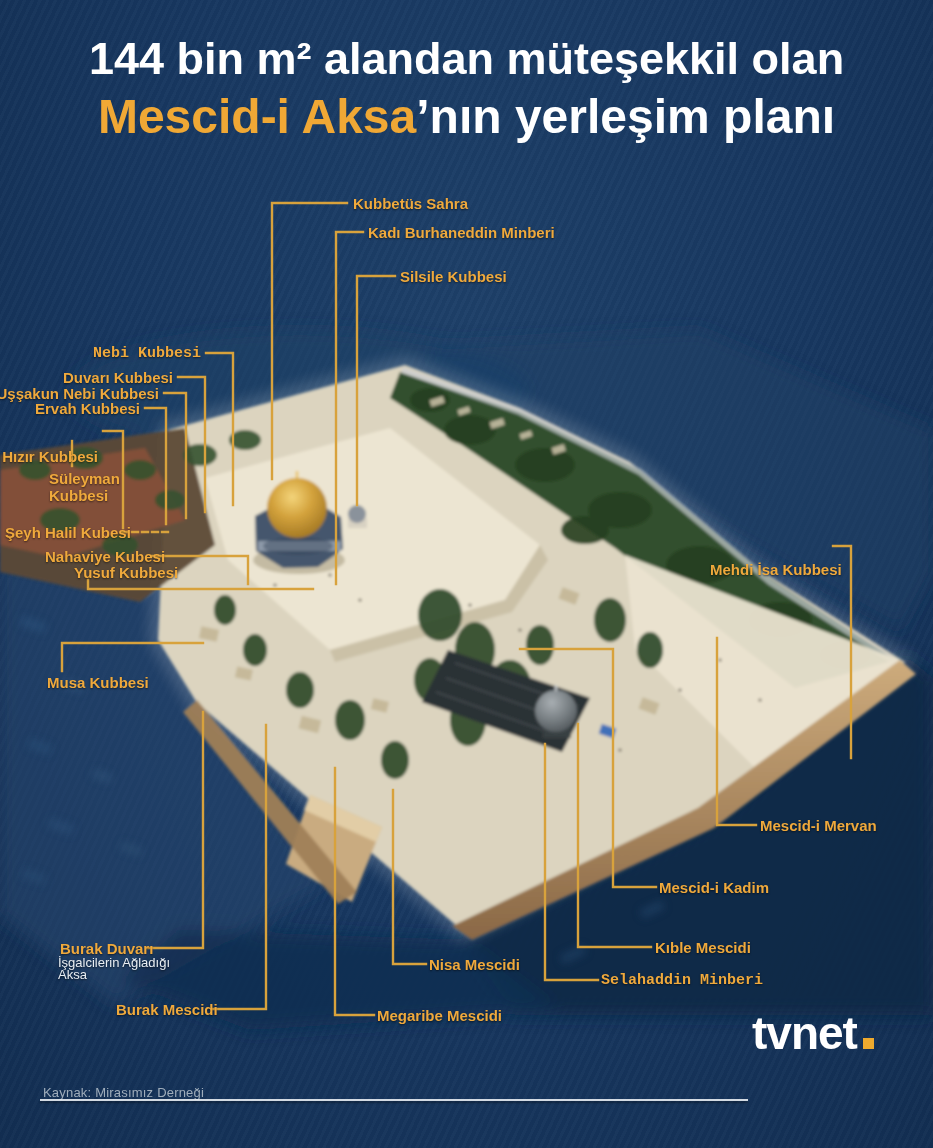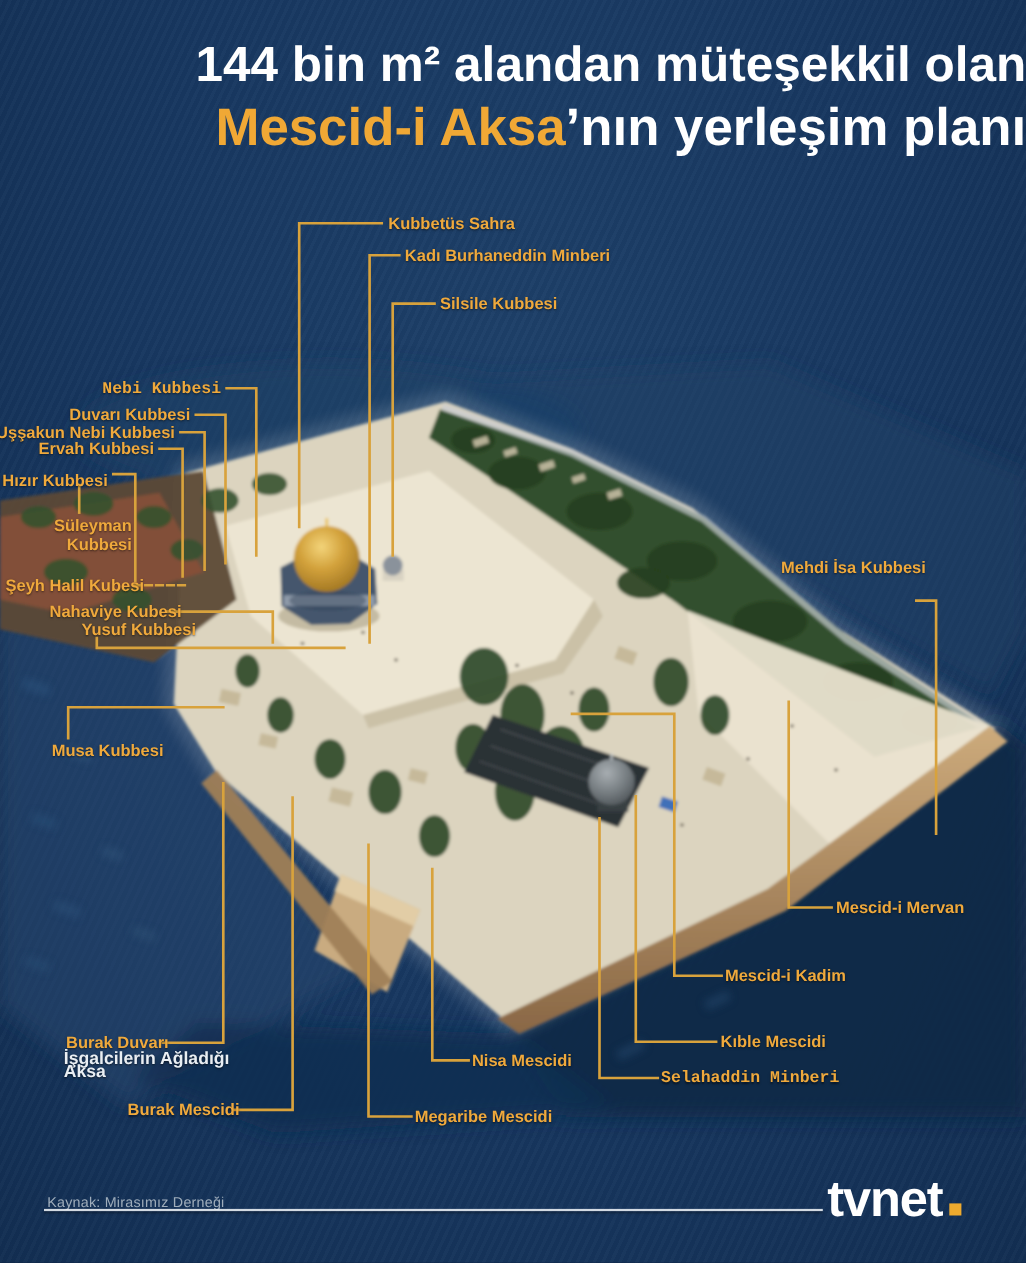--- a/index.html
+++ b/index.html
@@ -3,37 +3,37 @@
 <meta charset="utf-8">
 <style>
   html,body{margin:0;padding:0;background:#0d2442;}
   .canvas{
     position:relative;width:933px;height:1148px;margin:0 auto;overflow:hidden;
     font-family:"Liberation Sans",sans-serif;
     background:
       repeating-linear-gradient(115deg, rgba(255,255,255,0.018) 0 3px, rgba(0,0,0,0.02) 3px 7px),
       radial-gradient(ellipse at 50% 32%, #1e4069 0%, #173760 52%, #122e52 100%);
   }
-  .title-block{position:absolute;top:30px;left:0;right:0;text-align:right;line-height:58px;}
+  .title-block{position:absolute;top:30px;left:0;right:0;text-align:center;line-height:58px;}
   .title-l1{font-size:45px;font-weight:700;color:#ffffff;letter-spacing:0;}
   .title-l2{font-size:48px;font-weight:700;color:#ffffff;}
   .title-hl{color:#f0a835;}
   svg.scene{position:absolute;left:0;top:0;}
   .lbl{
     position:absolute;font-weight:700;font-size:15px;color:#efa93c;white-space:nowrap;
     text-shadow:0 1px 2px rgba(0,0,0,0.55);
   }
   .lbl.r{transform:translateX(-100%);}
-  .lbl-sub{position:absolute;font-weight:700;font-size:16px;line-height:12px;color:#e9eef3;
+  .lbl-sub{position:absolute;font-weight:400;font-size:13px;line-height:12px;color:#e9eef3;
     text-shadow:0 1px 2px rgba(0,0,0,0.6);}
-  .two-line{line-height:17px;text-align:right;}
+  .two-line{line-height:17px;}
   .src-text{position:absolute;left:43px;top:1085px;font-size:13px;color:#9fadbb;letter-spacing:0.2px;}
   .src-rule{position:absolute;left:40px;top:1099px;width:708px;height:2px;background:#e8edf2;opacity:0.9;
     box-shadow:0 2px 2px rgba(0,0,0,0.35);}
-  .logo{position:absolute;left:752px;top:1062px;font-size:46px;font-weight:700;color:#ffffff;
+  .logo{position:absolute;left:752px;top:1006px;font-size:46px;font-weight:700;color:#ffffff;
     letter-spacing:-1px;}
   .logo-dot{display:inline-block;width:11px;height:11px;background:#eeaa2e;margin-left:6px;}
 </style>
 </head>
 <body>
 
 <div class="canvas">
 
   <div class="title-block">
     <div class="title-l1">144 bin m² alandan müteşekkil olan</div>
@@ -227,30 +227,30 @@
     </g>
   </svg>
 
   <div class="lbl" style="left:353px;top:195px;">Kubbetüs Sahra</div>
   <div class="lbl" style="left:368px;top:224px;">Kadı Burhaneddin Minberi</div>
   <div class="lbl" style="left:400px;top:268px;">Silsile Kubbesi</div>
   <div class="lbl r" style="left:201px;top:345px;font-family:Liberation Mono, monospace;">Nebi Kubbesi</div>
   <div class="lbl r" style="left:173px;top:369px;">Duvarı Kubbesi</div>
   <div class="lbl r" style="left:159px;top:385px;">Uşşakun Nebi Kubbesi</div>
   <div class="lbl r" style="left:140px;top:400px;">Ervah Kubbesi</div>
-  <div class="lbl r" style="left:98px;top:429px;text-align:center;">Hızır Kubbesi</div>
+  <div class="lbl r" style="left:98px;top:448px;text-align:center;">Hızır Kubbesi</div>
   <div class="lbl two-line" style="left:49px;top:470px;">
     <span>Süleyman</span><br>
     <span>Kubbesi</span>
   </div>
   <div class="lbl" style="left:5px;top:524px;">Şeyh Halil Kubesi</div>
   <div class="lbl" style="left:45px;top:548px;">Nahaviye Kubesi</div>
   <div class="lbl" style="left:74px;top:564px;">Yusuf Kubbesi</div>
   <div class="lbl" style="left:47px;top:674px;">Musa Kubbesi</div>
-  <div class="lbl" style="left:710px;top:508px;text-align:center;">Mehdi İsa Kubbesi</div>
+  <div class="lbl" style="left:710px;top:561px;text-align:center;">Mehdi İsa Kubbesi</div>
   <div class="lbl" style="left:760px;top:817px;">Mescid-i Mervan</div>
   <div class="lbl" style="left:659px;top:879px;">Mescid-i Kadim</div>
   <div class="lbl" style="left:655px;top:939px;">Kıble Mescidi</div>
   <div class="lbl" style="left:601px;top:972px;font-family:Liberation Mono, monospace;">Selahaddin Minberi</div>
   <div class="lbl" style="left:60px;top:940px;">Burak Duvarı</div>
   <div class="lbl-sub" style="left:58px;top:957px;">
     <span>İşgalcilerin Ağladığı</span><br>
     <span>Aksa</span>
   </div>
   <div class="lbl" style="left:116px;top:1001px;">Burak Mescidi</div>

